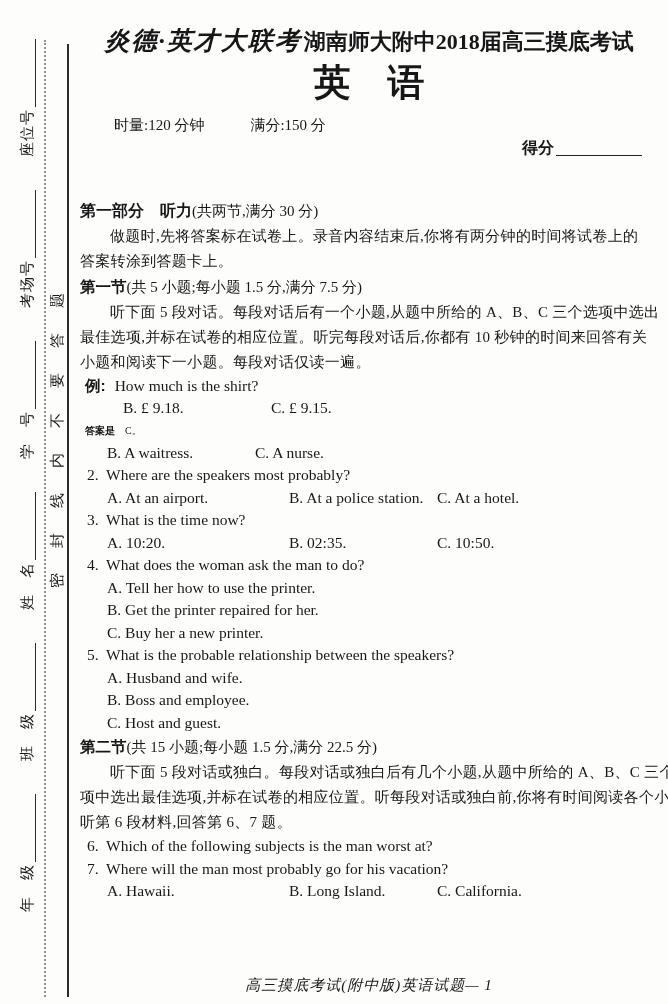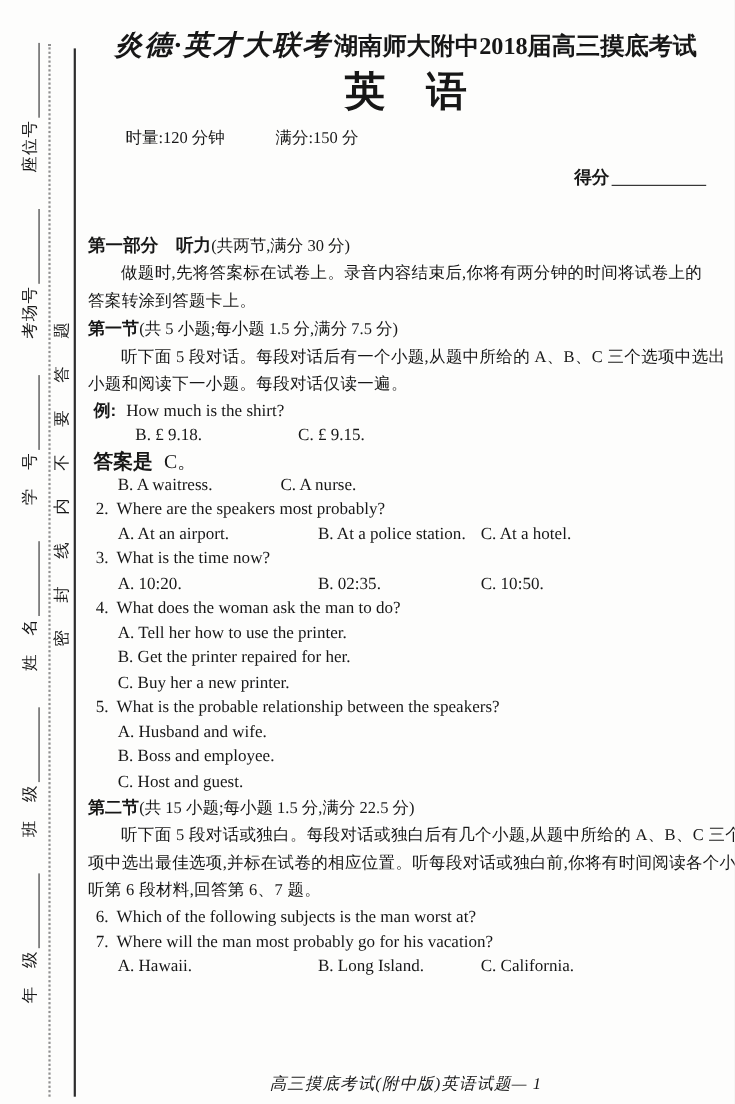--- a/index.html
+++ b/index.html
@@ -27,34 +27,34 @@
   
   .content { position:absolute; left:80px; top:0; width:578px; height:1004px; }
 
   .title1 { margin-top:24px; text-align:center; white-space:nowrap; font-weight:bold; font-size:22px; }
   .brand  { font-size:25px; font-style:italic; letter-spacing:2px; margin-right:2px; }
   .subject {
     margin-top:6px; text-align:center; font-weight:bold; font-size:37px; line-height:40px;
     font-family:"Liberation Sans","DejaVu Sans",sans-serif;
   }
   .meta { margin-top:13px; display:flex; justify-content:flex-start; gap:46px; font-size:15px; padding-left:34px; }
-  .score-row { margin-top:16px; height:24px; text-align:right; padding-right:16px;
+  .score-row { margin-top:3px; height:24px; text-align:right; padding-right:16px;
     font-family:"Liberation Sans","DejaVu Sans",sans-serif; font-weight:bold; font-size:16px; }
   .score-blank { display:inline-block; width:86px; height:16px; border-bottom:1.5px solid #222; vertical-align:-3px; margin-left:2px; }
 
   .hb { font-family:"Liberation Sans","DejaVu Sans",sans-serif; font-weight:bold; }
   .hp { font-size:15px; }
   .part-heading { margin-top:36px; font-size:16px; line-height:26px; white-space:nowrap; }
   .sec-heading  { font-size:15.5px; line-height:26px; white-space:nowrap; }
   .cn-line { font-size:15px; line-height:25px; white-space:nowrap; letter-spacing:0.3px; }
   .indent  { text-indent:30px; }
 
   .ex-row  { line-height:22px; font-size:15.5px; padding-left:5px; white-space:nowrap; }
   .ex-q    { margin-left:9px; }
-  .ans-row { line-height:22px; font-size:18px; padding-left:5px; white-space:nowrap; }
+  .ans-row { line-height:22px; font-size:10px; padding-left:5px; white-space:nowrap; }
   .ans-val { margin-left:10px; }
 
   .q-line { font-size:15.5px; line-height:22.5px; white-space:nowrap; padding-left:7px; }
   .q-num  { display:inline-block; min-width:13px; margin-right:6px; }
   .opt-row { display:flex; font-size:15.5px; line-height:22.5px; padding-left:27px; white-space:nowrap; }
   .ex-opts { padding-left:43px; }
   .oc1 { width:182px; } .oc1e { width:167px; } .oc2 { width:148px; } .oc3 { flex:1; }
   .opt-stack { font-size:15.5px; line-height:22.5px; padding-left:27px; white-space:nowrap; }
 
   .footer { position:absolute; left:0; right:0; bottom:9px; text-align:center; font-size:15px; font-style:italic; letter-spacing:1px; }
@@ -114,20 +114,21 @@
     <div class="part-heading">
       <span class="hb">第一部分　听力</span><span class="hp">(共两节,满分 30 分)</span>
     </div>
     <div class="cn-line indent">做题时,先将答案标在试卷上。录音内容结束后,你将有两分钟的时间将试卷上的</div>
     <div class="cn-line">答案转涂到答题卡上。</div>
 
     <div class="sec-heading">
       <span class="hb">第一节</span><span class="hp">(共 5 小题;每小题 1.5 分,满分 7.5 分)</span>
     </div>
     <div class="cn-line indent">听下面 5 段对话。每段对话后有一个小题,从题中所给的 A、B、C 三个选项中选出</div>
+    <div class="cn-line">最佳选项,并标在试卷的相应位置。听完每段对话后,你都有 10 秒钟的时间来回答有关</div>
     <div class="cn-line">小题和阅读下一小题。每段对话仅读一遍。</div>
 
     <div class="ex-row">
       <span class="hb">例:</span><span class="ex-q">How much is the shirt?</span>
     </div>
     <div class="opt-row ex-opts">
       <span class="oc2">B. £ 9.18.</span>
       <span class="oc3">C. £ 9.15.</span>
     </div>
     <div class="ans-row">

